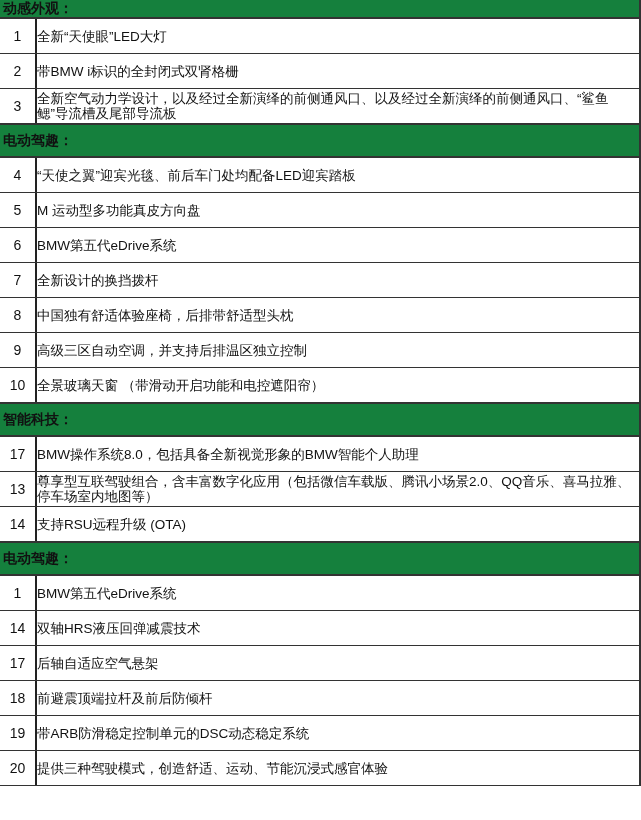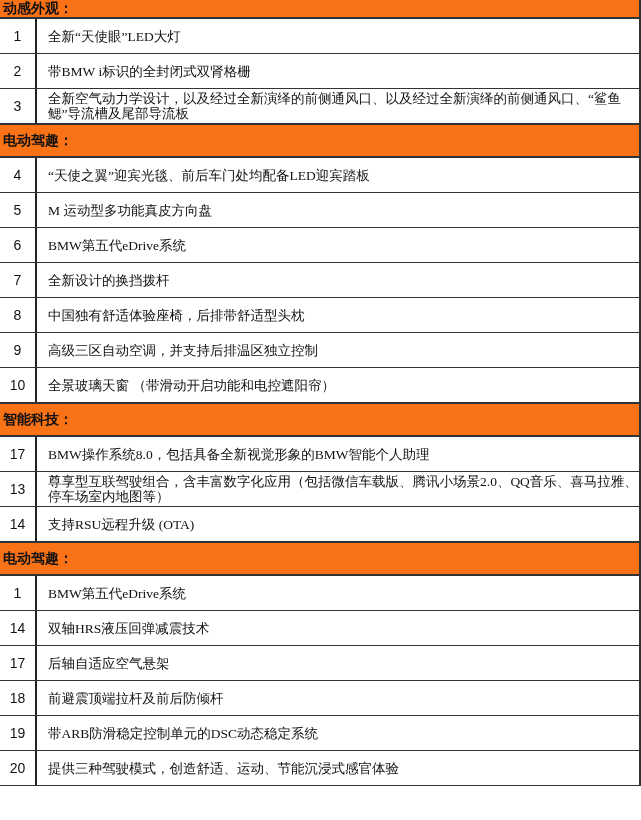--- a/index.html
+++ b/index.html
@@ -1,26 +1,26 @@
 <!DOCTYPE html>
 <html><head>
 <meta charset="utf-8">
 <style>
   html, body { margin:0; padding:0; background:#ffffff; }
   body { width:641px; height:820px; overflow:hidden; font-family:"Liberation Sans","DejaVu Sans",sans-serif; color:#111; }
   .sheet { position:relative; width:639px; border-right:2px solid #333; }
   .section-header {
-    height:34px; background:#f97316; border-top:1px solid #333; border-bottom:2px solid #333;
+    height:34px; background:#15803d; border-top:1px solid #333; border-bottom:2px solid #333;
     display:flex; align-items:center; padding-left:3px; font-weight:bold; font-size:14px; box-sizing:border-box;
   }
   .section-header.first { height:19px; border-top:none; }
   .row { display:flex; height:35px; border-bottom:1px solid #333; box-sizing:border-box; background:#fff; }
   .row.tall { height:35px; }
   .num { width:35px; flex:0 0 35px; border-right:2px solid #222; display:flex; align-items:center; justify-content:center; font-size:14px; }
-  .text { flex:1; display:flex; align-items:center; padding-left:11px; font-size:13.5px; line-height:15px; white-space:normal;font-family:Liberation Serif, serif; }
+  .text { flex:1; display:flex; align-items:center; padding-left:0; font-size:13.5px; line-height:15px; white-space:normal; }
   .row.tall .text { align-items:flex-start; padding-top:2px; }
 </style>
 </head>
 <body>
 
 <div class="sheet">
 
   <div class="section-header first">动感外观：</div>
   <div class="row">
       <div class="num">1</div>

